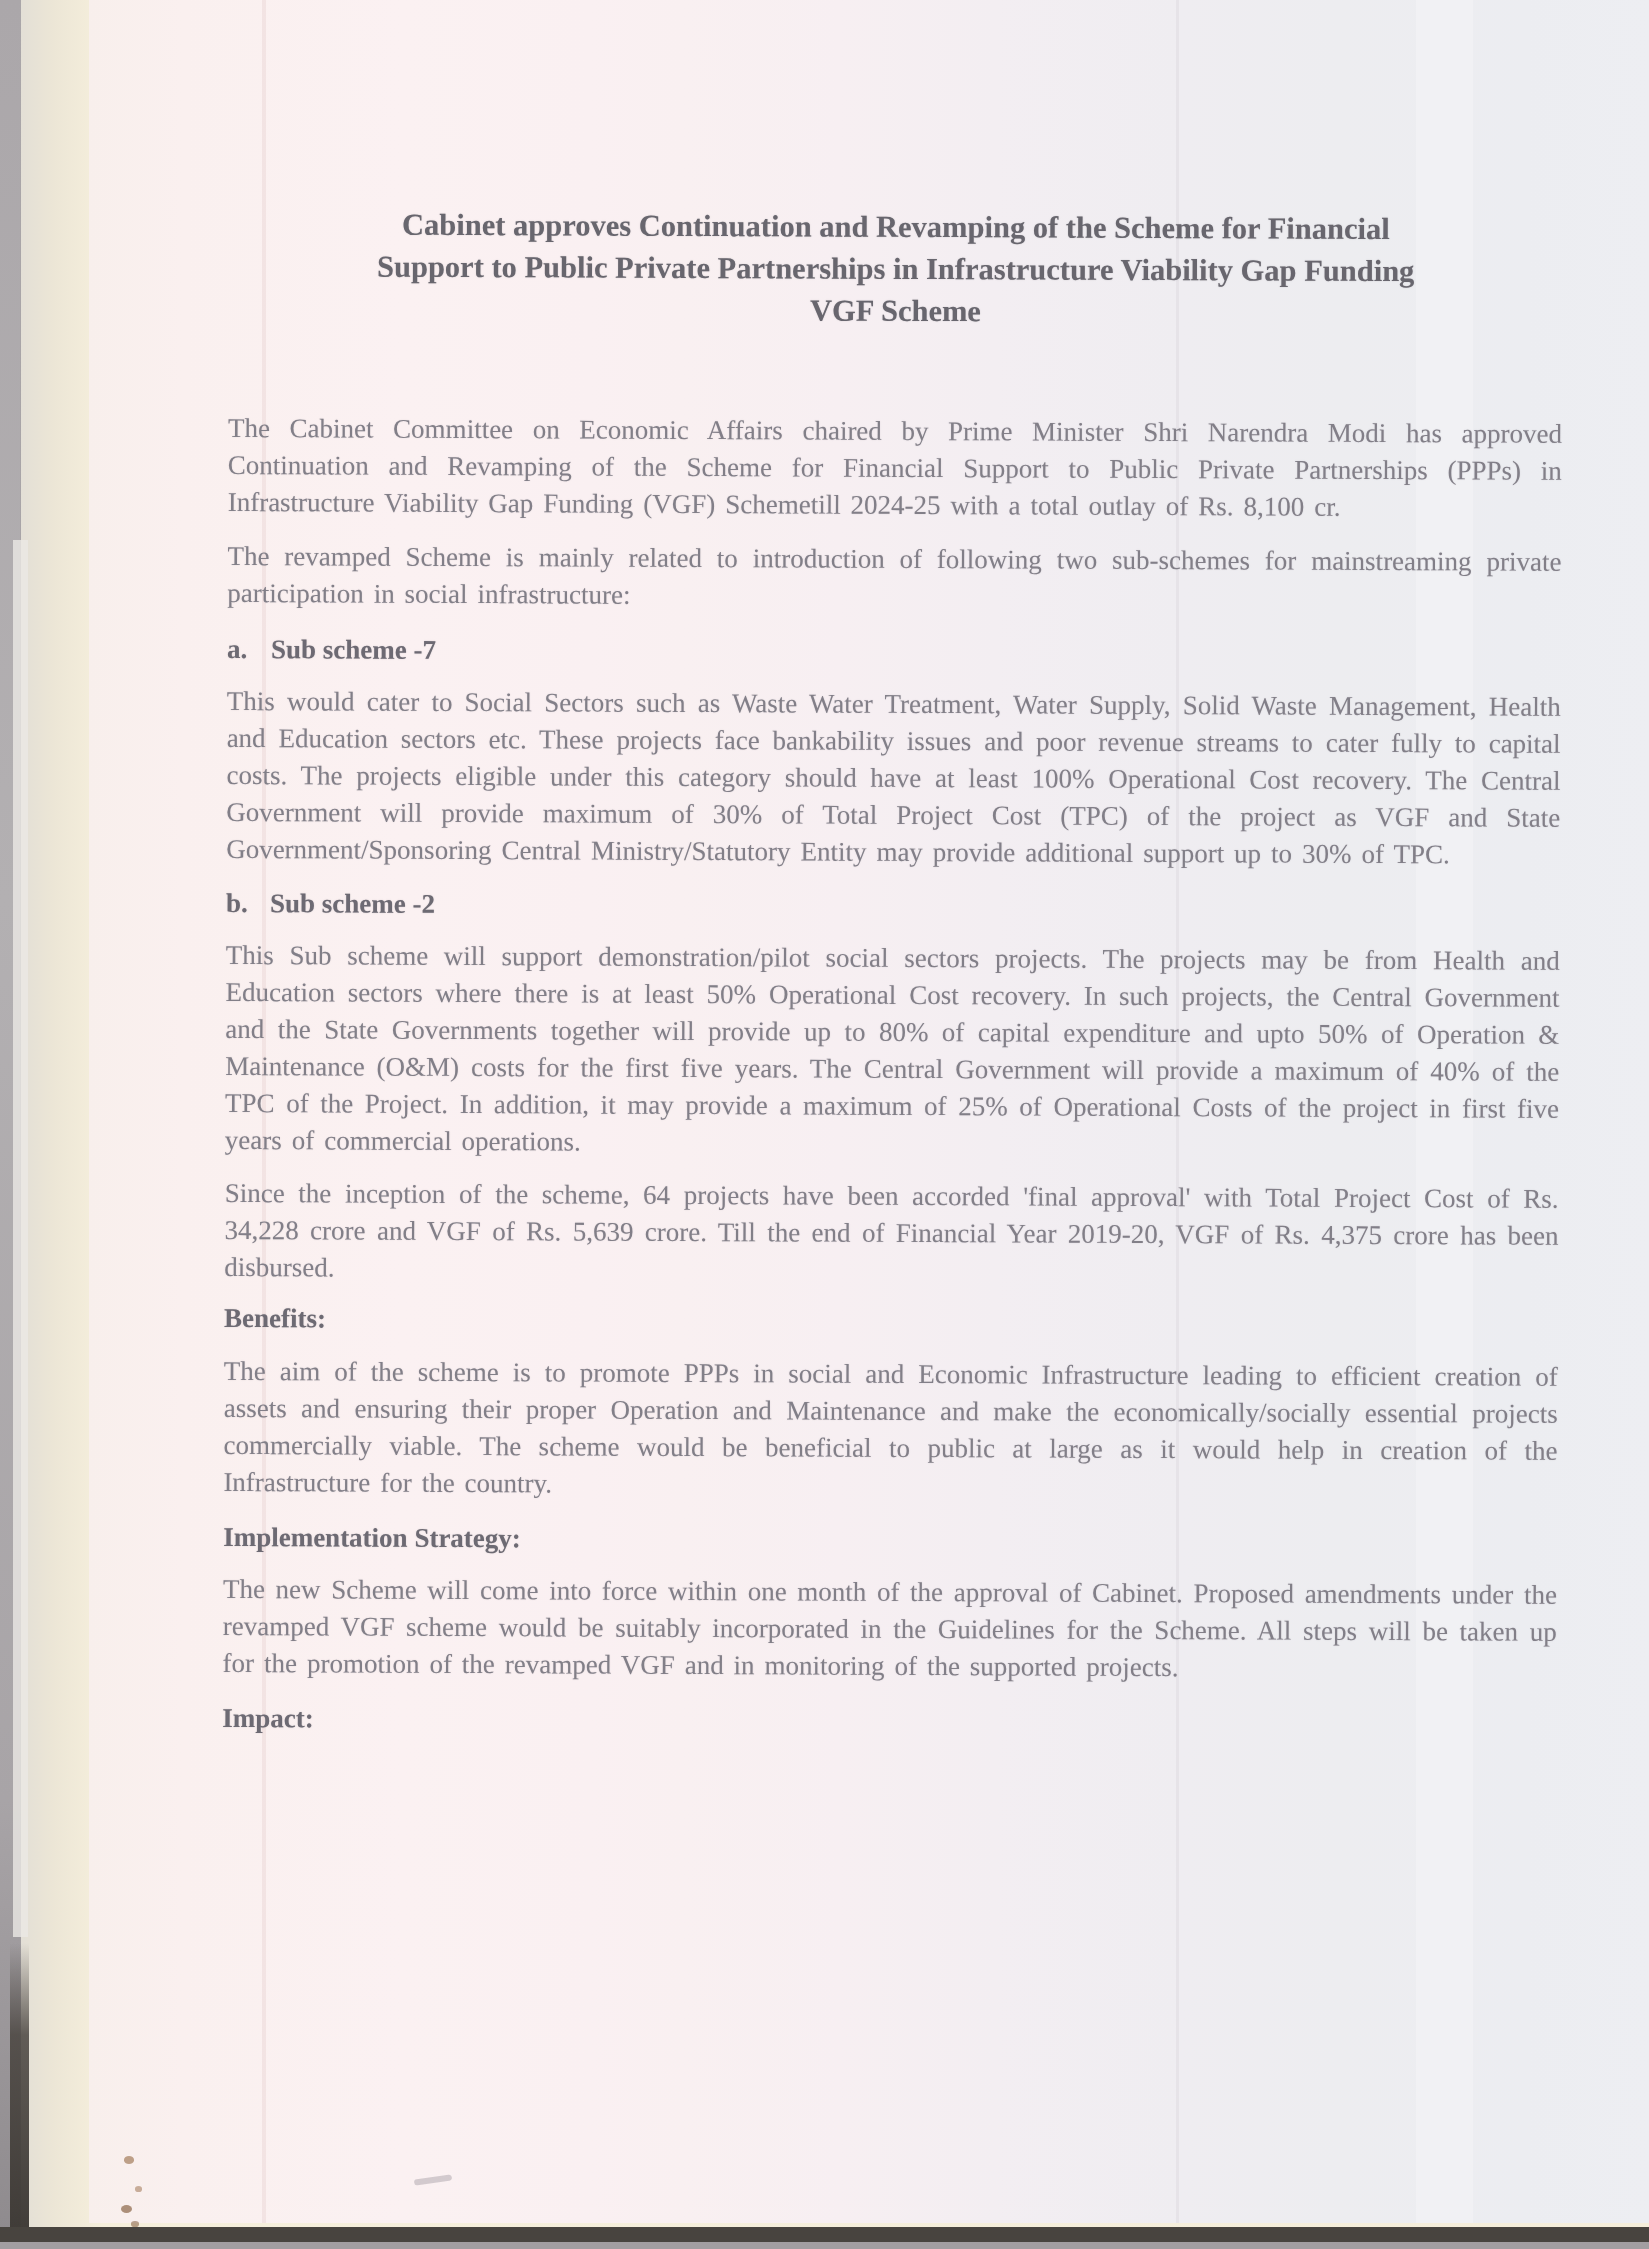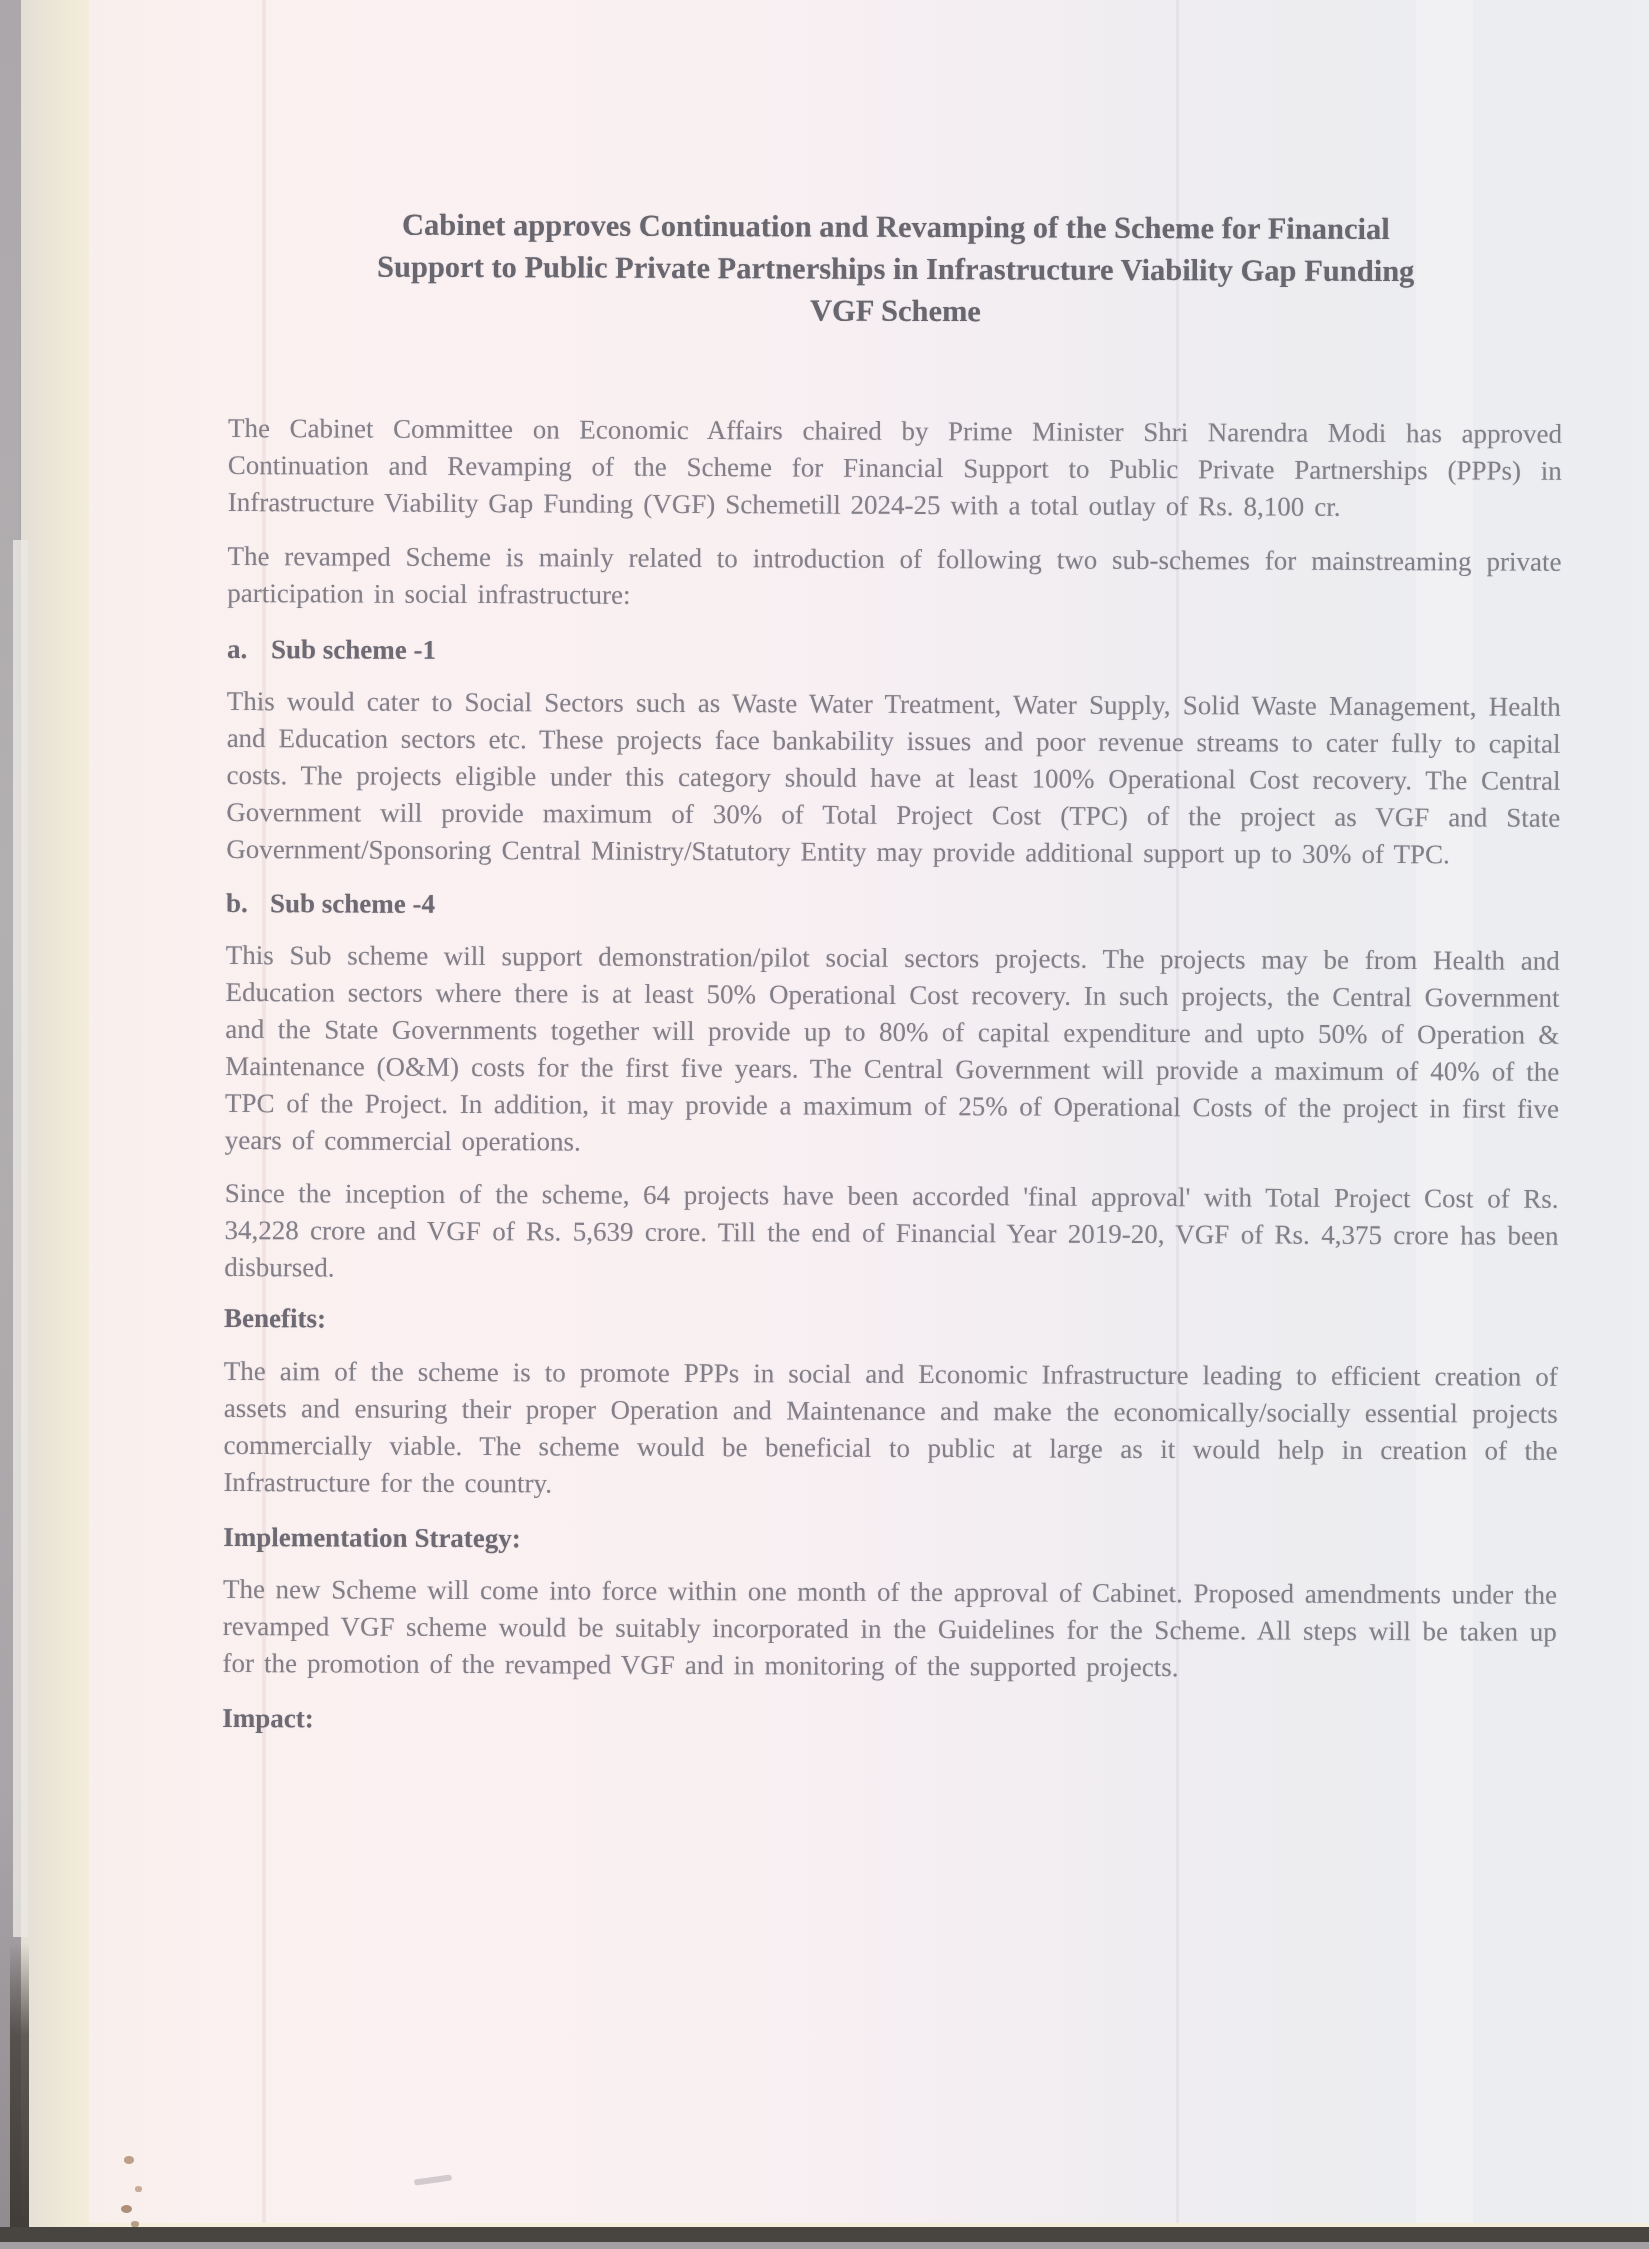--- a/index.html
+++ b/index.html
@@ -109,25 +109,25 @@
   <h1 class="doc-title">
     <div>Cabinet approves Continuation and Revamping of the Scheme for Financial</div>
     <div>Support to Public Private Partnerships in Infrastructure Viability Gap Funding</div>
     <div>VGF Scheme</div>
   </h1>
 
   <p class="body-para">The Cabinet Committee on Economic Affairs chaired by Prime Minister Shri Narendra Modi has approved Continuation and Revamping of the Scheme for Financial Support to Public Private Partnerships (PPPs) in Infrastructure Viability Gap Funding (VGF) Schemetill 2024-25 with a total outlay of Rs. 8,100 cr.</p>
 
   <p class="body-para mb30">The revamped Scheme is mainly related to introduction of following two sub-schemes for mainstreaming private participation in social infrastructure:</p>
 
-  <h3 class="heading"><span class="list-label">a.</span><span>Sub scheme -1</span></h3>
+  <h3 class="heading"><span class="list-label">a.</span><span>Sub scheme -7</span></h3>
 
   <p class="body-para mb27">This would cater to Social Sectors such as Waste Water Treatment, Water Supply, Solid Waste Management, Health and Education sectors etc. These projects face bankability issues and poor revenue streams to cater fully to capital costs. The projects eligible under this category should have at least 100% Operational Cost recovery. The Central Government will provide maximum of 30% of Total Project Cost (TPC) of the project as VGF and State Government/Sponsoring Central Ministry/Statutory Entity may provide additional support up to 30% of TPC.</p>
 
-  <h3 class="heading mb28"><span class="list-label">b.</span><span>Sub scheme -4</span></h3>
+  <h3 class="heading mb28"><span class="list-label">b.</span><span>Sub scheme -2</span></h3>
 
   <p class="body-para">This Sub scheme will support demonstration/pilot social sectors projects. The projects may be from Health and Education sectors where there is at least 50% Operational Cost recovery. In such projects, the Central Government and the State Governments together will provide up to 80% of capital expenditure and upto 50% of Operation &amp; Maintenance (O&amp;M) costs for the first five years. The Central Government will provide a maximum of 40% of the TPC of the Project. In addition, it may provide a maximum of 25% of Operational Costs of the project in first five years of commercial operations.</p>
 
   <p class="body-para mb22">Since the inception of the scheme, 64 projects have been accorded 'final approval' with Total Project Cost of Rs. 34,228 crore and VGF of Rs. 5,639 crore. Till the end of Financial Year 2019-20, VGF of Rs. 4,375 crore has been disbursed.</p>
 
   <h3 class="heading mb28">Benefits:</h3>
 
   <p class="body-para mb29">The aim of the scheme is to promote PPPs in social and Economic Infrastructure leading to efficient creation of assets and ensuring their proper Operation and Maintenance and make the economically/socially essential projects commercially viable. The scheme would be beneficial to public at large as it would help in creation of the Infrastructure for the country.</p>
 
   <h3 class="heading mb27">Implementation Strategy:</h3>

